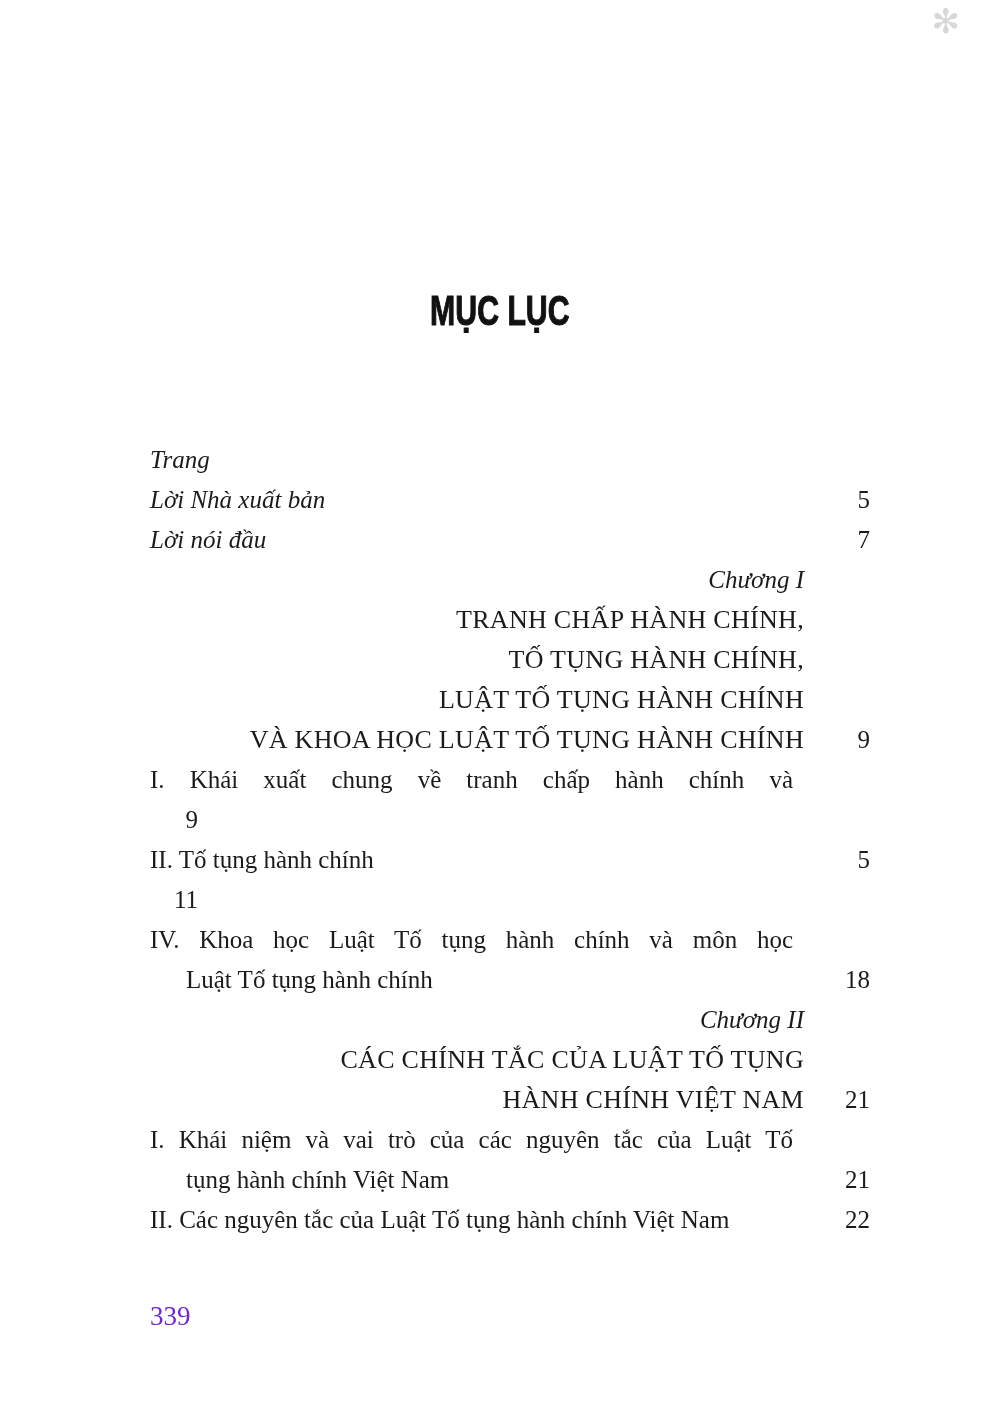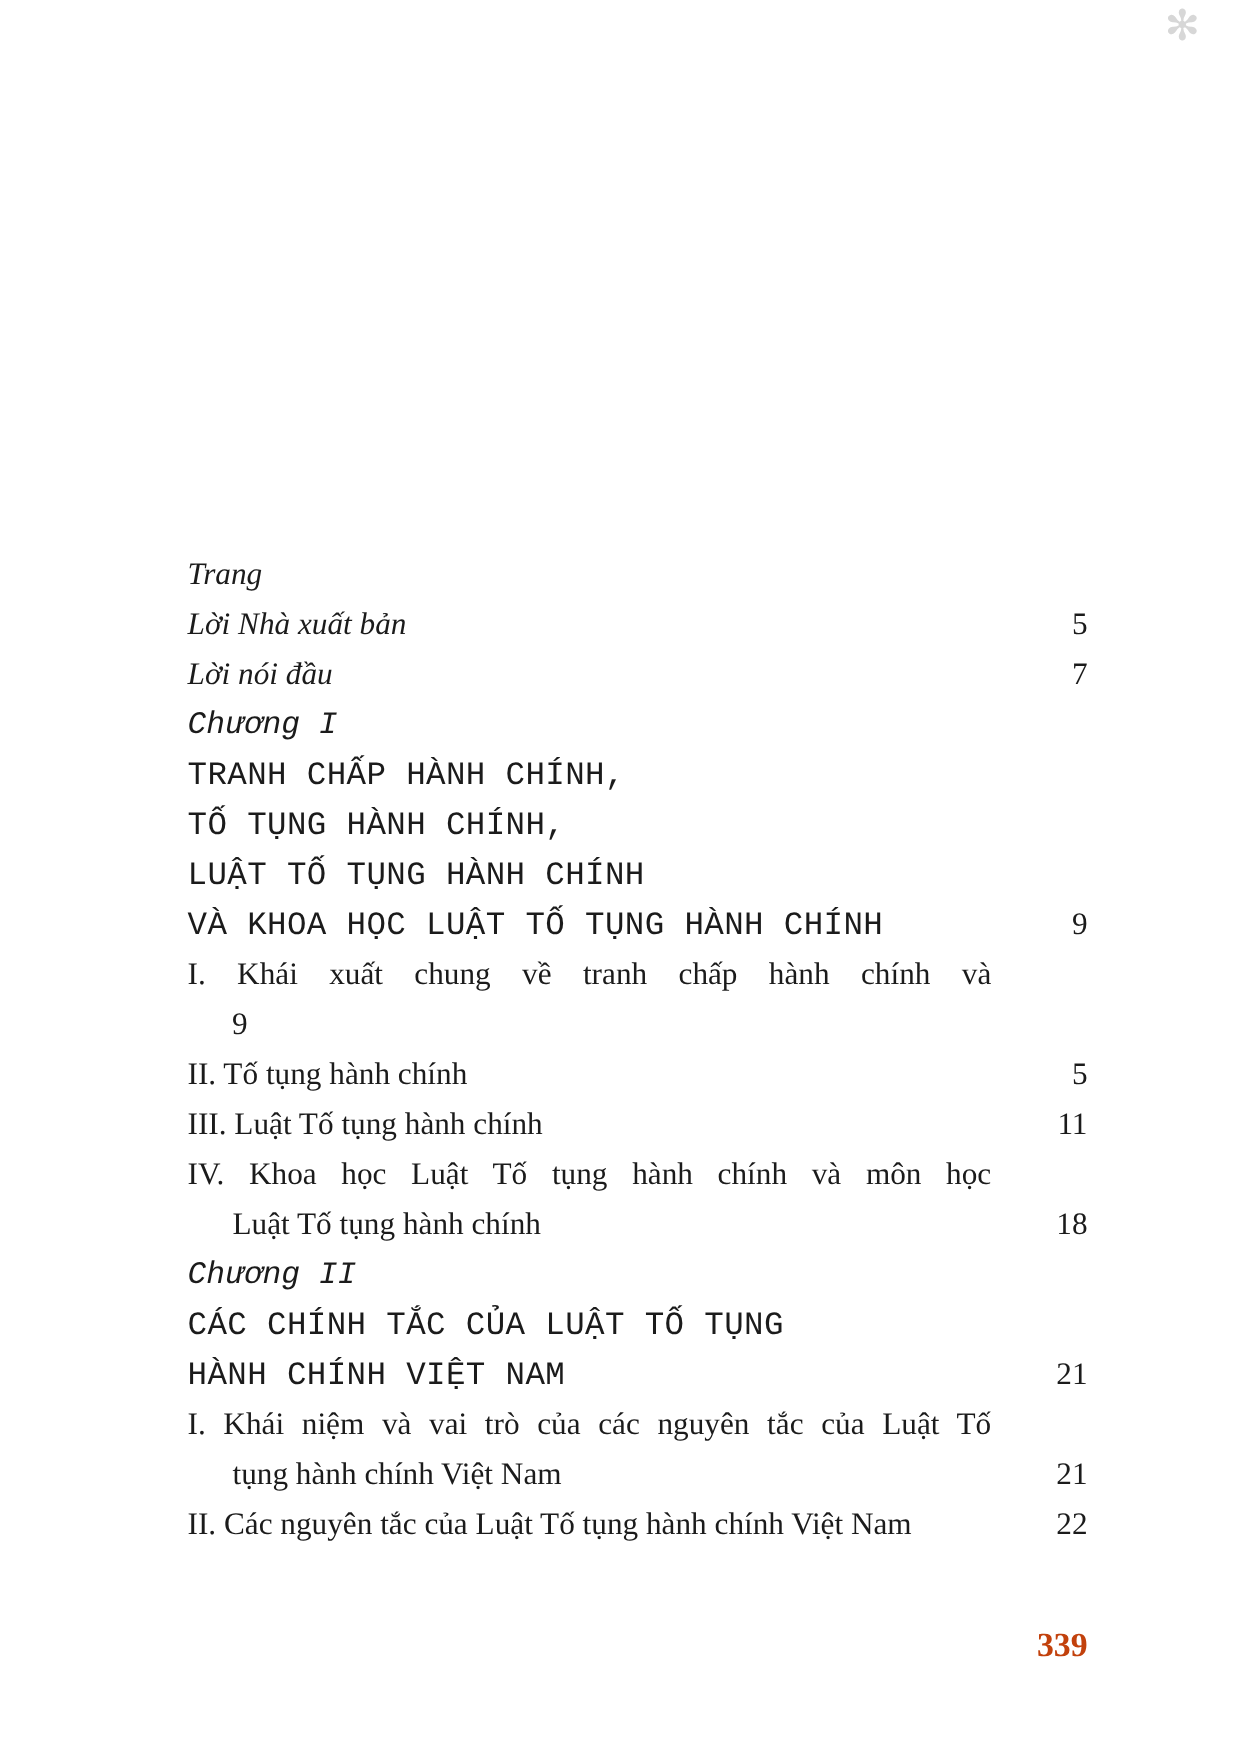--- a/index.html
+++ b/index.html
@@ -51,53 +51,52 @@
   .r {
     display: flex;
     justify-content: space-between;
     align-items: baseline;
     height: 40px;
     line-height: 40px;
     white-space: nowrap;
   }
   .r .lbl { text-align: left; }
   .r .pg  { min-width: 48px; text-align: right; }
-  .r .mid { flex: 1; text-align: left; padding-right: 18px; font-family: Liberation Mono, monospace; }
+  .r .mid { flex: 1; text-align: right; padding-right: 18px; }
   .just {
     display: block;
     height: 40px;
     line-height: 40px;
     text-align: justify;
     text-align-last: justify;
     padding-right: 77px;
     white-space: normal;
   }
   .ind { padding-left: 36px; }
   .it  { font-style: italic; }
   .caps { font-size: 26px; letter-spacing: 0.3px; }
   .hdr { justify-content: flex-start; }
   .footer {
     position: absolute;
     top: 1296px; left: 150px;
     width: 720px;
     height: 40px;
     line-height: 40px;
-    text-align: right;
     font-size: 27px;
-    color: #c2410c;
-    font-weight: bold;
+    color: #6d28d9;
   }
 </style>
 </head>
 <body>
 
 <div class="page">
 
   <span class="watermark">✻</span>
 
+  <h1 class="title"><span class="condensed">MỤC LỤC</span></h1>
 
   <div class="toc">
 
     <div class="r hdr">
       <span class="it">Trang</span>
     </div>
 
     <div class="r">
       <span class="lbl it">Lời Nhà xuất bản</span>
       <span class="pg">5</span>
@@ -138,21 +137,20 @@
     <div class="r">
       <span class="pg">9</span>
     </div>
 
     <div class="r">
       <span class="lbl">II. Tố tụng hành chính</span>
       <span class="pg">5</span>
     </div>
 
     <div class="r">
-      <span class="lbl">III. Luật Tố tụng hành chính</span>
       <span class="pg">11</span>
     </div>
 
     <div class="just">IV. Khoa học Luật Tố tụng hành chính và môn học</div>
 
     <div class="r">
       <span class="lbl ind">Luật Tố tụng hành chính</span>
       <span class="pg">18</span>
     </div>
 

